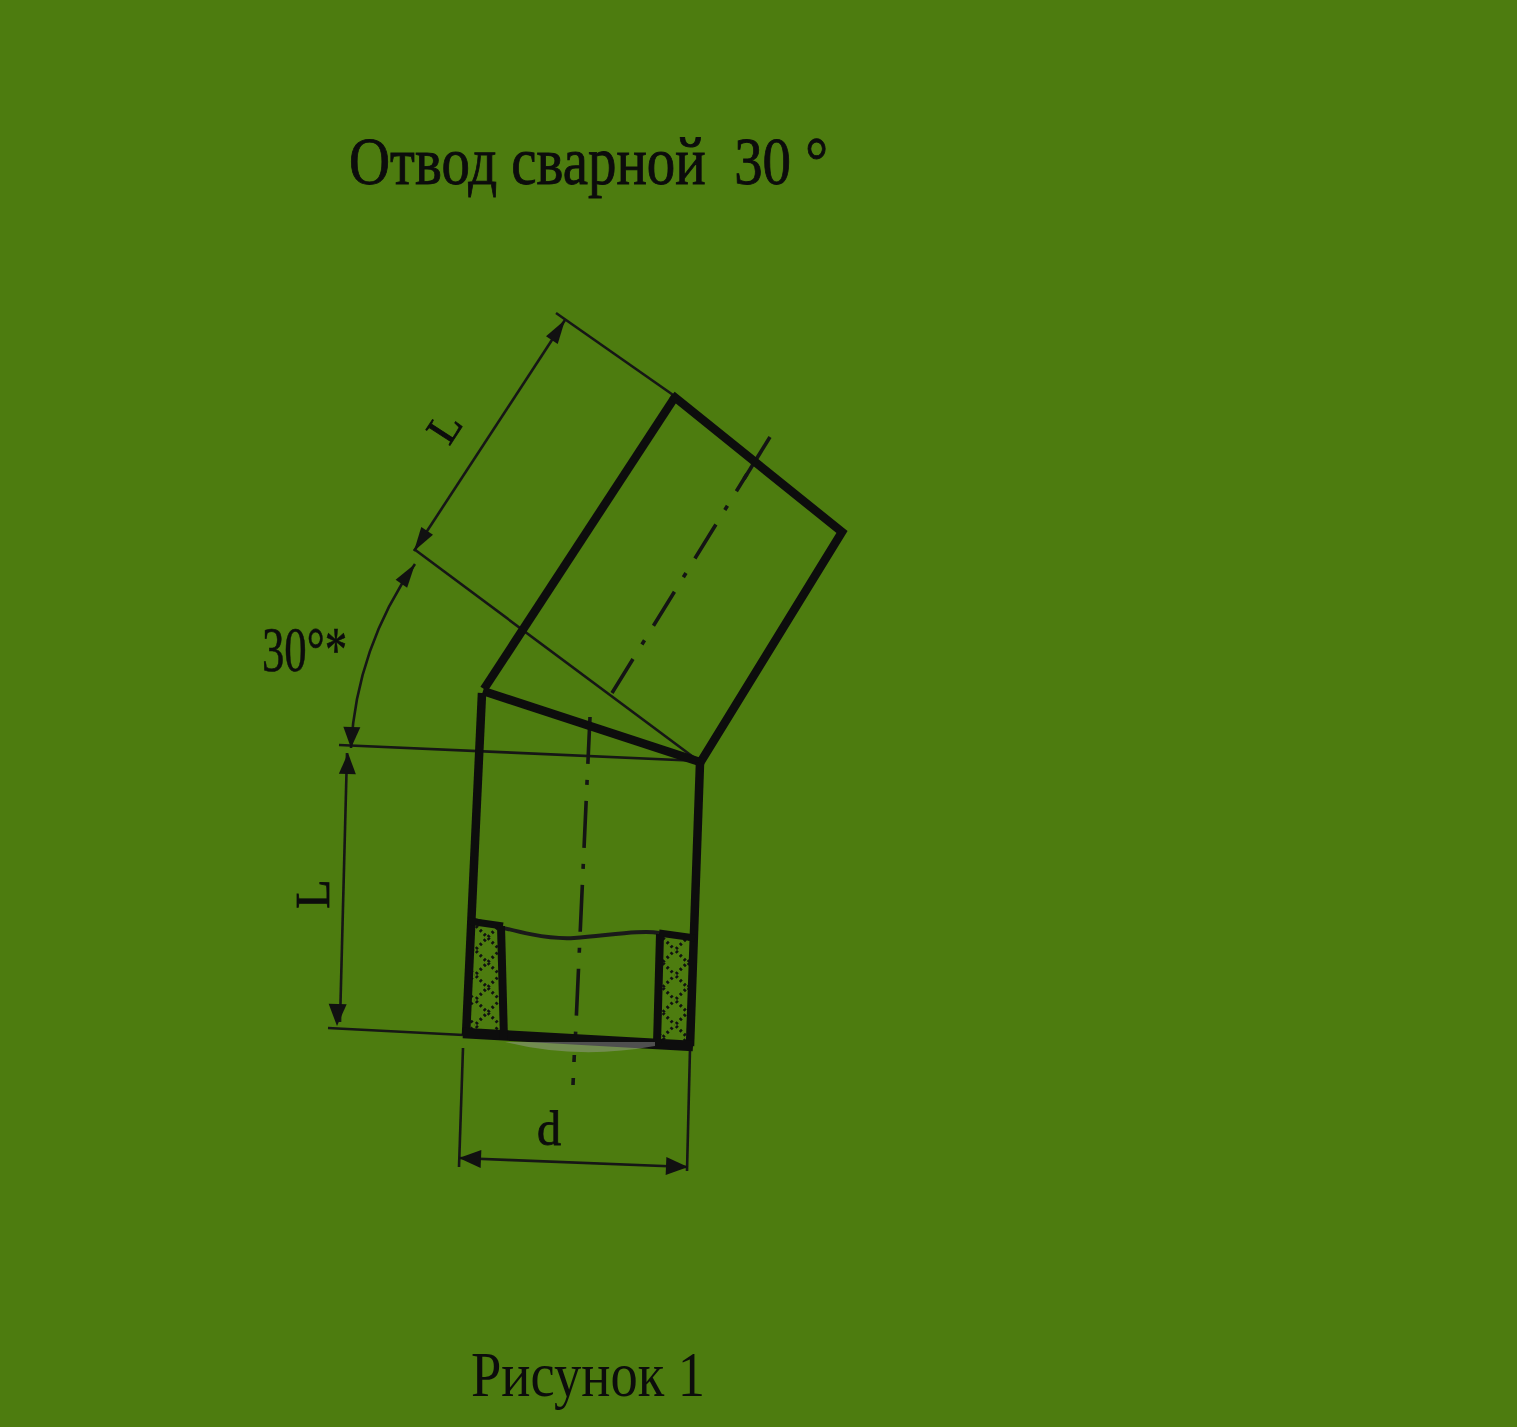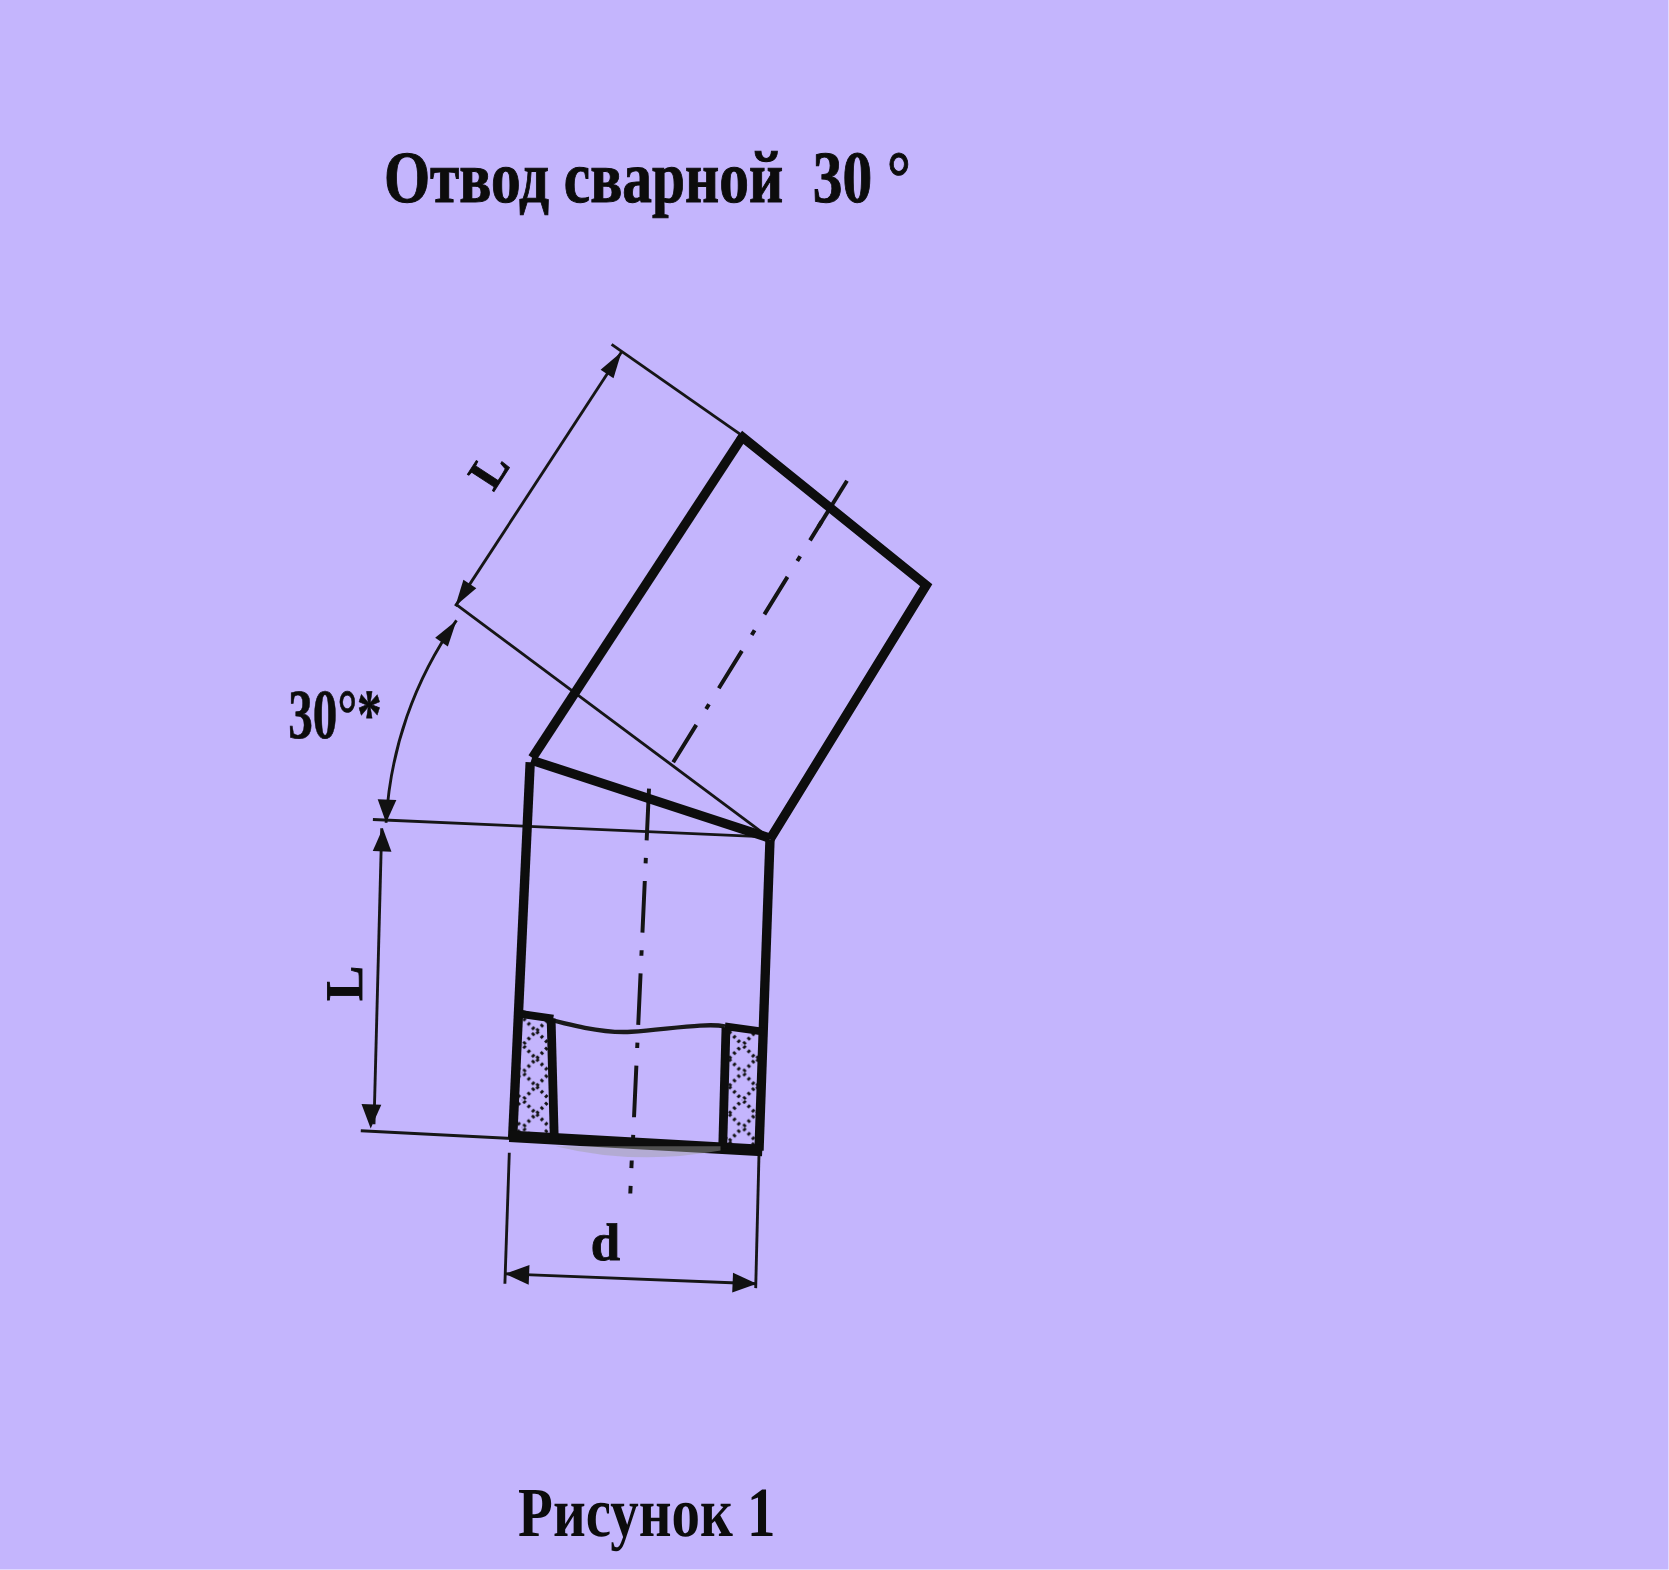--- a/index.html
+++ b/index.html
@@ -1,16 +1,16 @@
 <!DOCTYPE html>
 <html><head>
 <meta charset="utf-8">
 <style>
   html,body{margin:0;padding:0;background:#ffffff;}
-  .page{position:relative;width:1517px;height:1427px;background:#c4b5fd;overflow:hidden;filter:blur(0.35px);font-weight:bold;}
+  .page{position:relative;width:1517px;height:1427px;background:#4d7c0f;overflow:hidden;filter:blur(0.35px);}
   svg{position:absolute;left:0;top:0;}
   text{font-family:"Liberation Serif", serif;fill:#0c0c0c;}
 </style>
 </head>
 <body>
 <div class="page">
 <svg width="1517" height="1427" viewBox="0 0 1517 1427">
   <defs>
     <pattern id="xh" patternUnits="userSpaceOnUse" width="25" height="25">
       <path d="M-3,-3 L28,28 M-3,28 L28,-3" stroke="#101010" stroke-width="3.1" fill="none" stroke-dasharray="2.5 3.1"></path>

